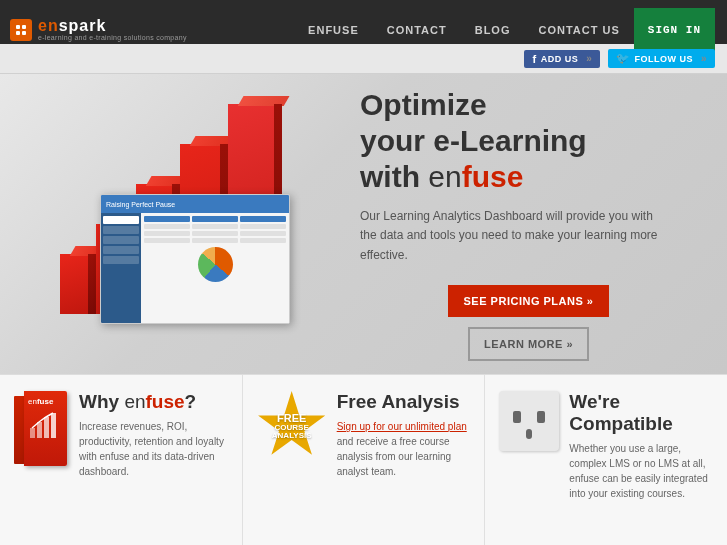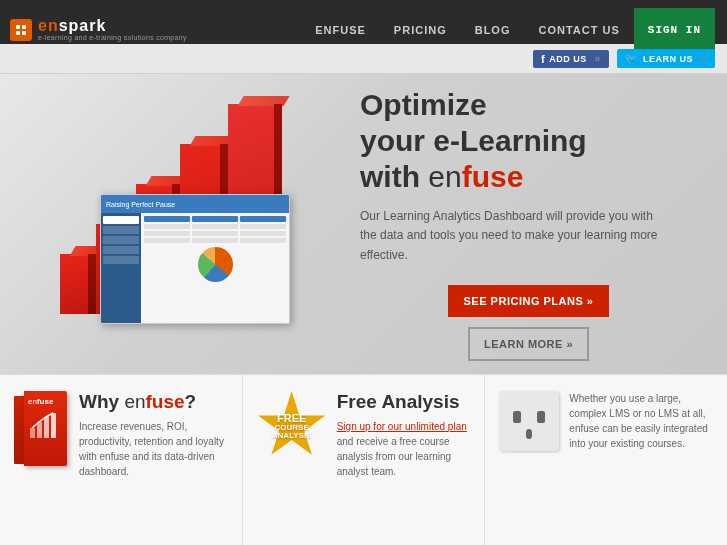--- a/index.html
+++ b/index.html
@@ -451,36 +451,36 @@
         <rect x="8" y="8" width="4" height="4" fill="#fff" rx="1"></rect>
       </svg>
     </div>
     <div class="logo-text">
       <div class="logo-main"><span>en</span>spark</div>
       <div class="logo-sub">e-learning and e-training solutions company</div>
     </div>
   </div>
   <div class="nav-links">
     <a class="nav-link">ENFUSE</a>
-    <a class="nav-link">PRICING</a>
+    <a class="nav-link">CONTACT</a>
     <a class="nav-link">BLOG</a>
     <a class="nav-link">CONTACT US</a>
     <a class="nav-link signin">SIGN IN</a>
   </div>
 </nav>
 
 <div class="social-bar">
   <div class="social-btn">
     <span class="fb-icon">f</span>
     <span>ADD US</span>
     <span class="social-chevron">»</span>
   </div>
   <div class="social-btn twitter">
     <span class="tw-icon">🐦</span>
-    <span>LEARN US</span>
+    <span>FOLLOW US</span>
     <span class="social-chevron">»</span>
   </div>
 </div>
 
 <section class="hero">
   <div class="hero-left">
 
     <div class="chart-container">
       <div class="bars-3d">
 
@@ -616,16 +616,17 @@
     </div>
   </div>
 
   <div class="feature-col">
     <div class="outlet-mockup">
       <div class="outlet-hole left"></div>
       <div class="outlet-hole right"></div>
       <div class="outlet-ground"></div>
     </div>
     <div class="feature-text">
+      <h4>We're Compatible</h4>
       <p>Whether you use a large, complex LMS or no LMS at all, enfuse can be easily integrated into your existing courses.</p>
     </div>
   </div>
 </section>
 
 </body></html>

